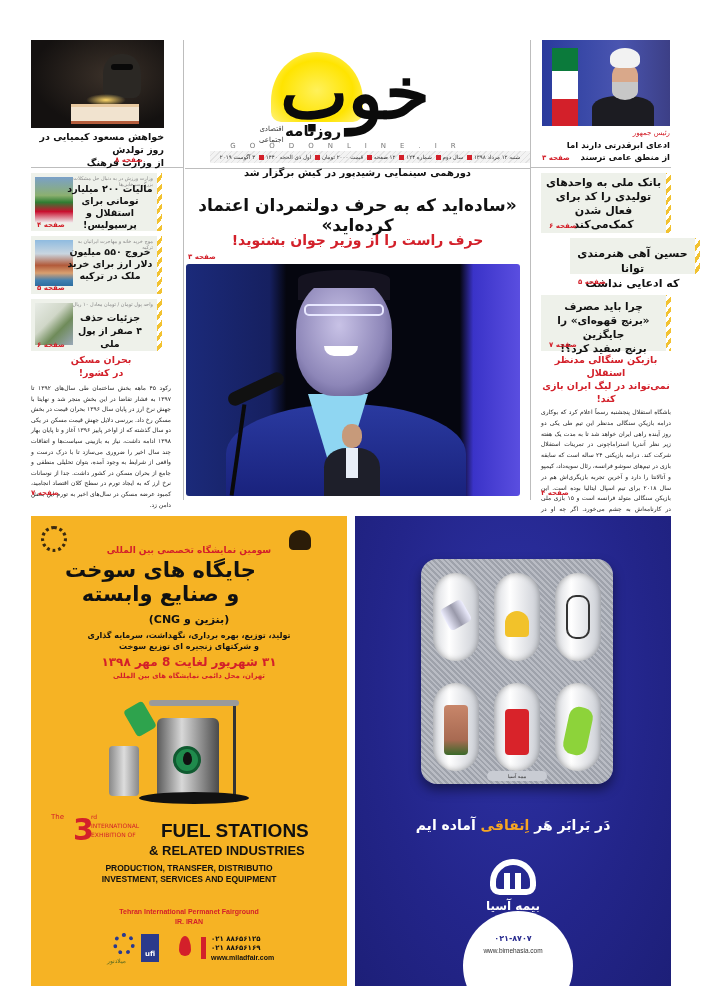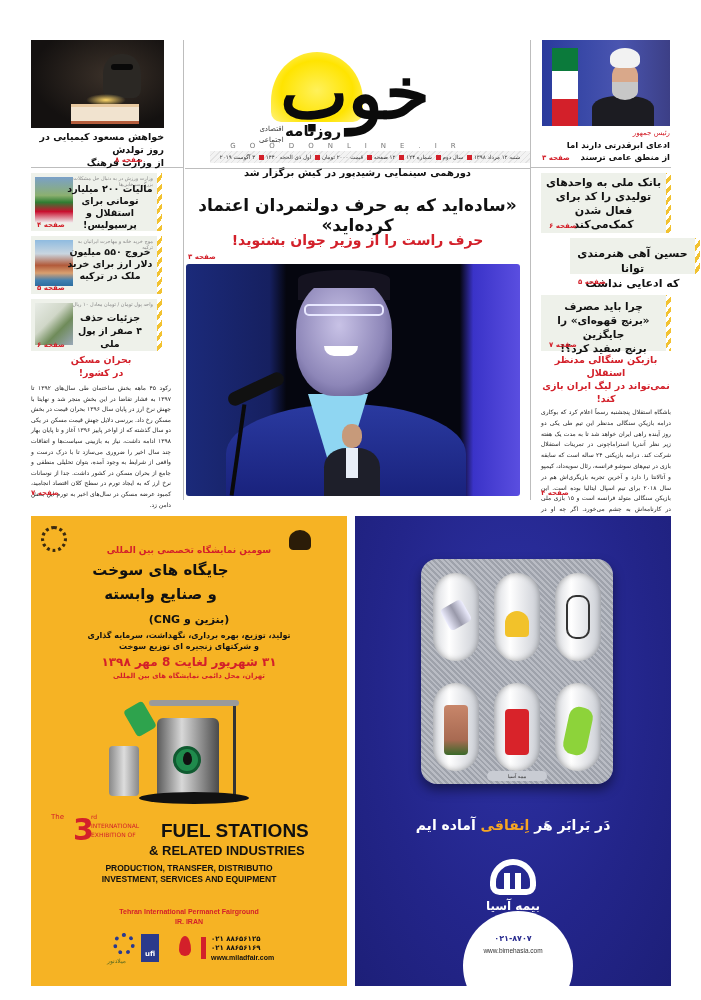--- a/index.html
+++ b/index.html
@@ -242,21 +242,21 @@
   </div>
   <div class="body-text" style="margin-top:4px;font-size:6px;line-height:10.6px;">رکود ۴۵ ماهه بخش ساختمان طی سال‌های ۱۳۹۲ تا ۱۳۹۷ به فشار تقاضا در این بخش منجر شد و نهایتا با جهش نرخ ارز در پایان سال ۱۳۹۶ بحران قیمت در بخش مسکن رخ داد. بررسی دلایل جهش قیمت مسکن در یکی دو سال گذشته که از اواخر پاییز ۱۳۹۶ آغاز و تا پایان بهار ۱۳۹۸ ادامه داشت، نیاز به بازبینی سیاست‌ها و اتفاقات چند سال اخیر را ضروری می‌سازد تا با درک درست و واقعی از شرایط به وجود آمده، بتوان تحلیلی منطقی و جامع از بحران مسکن در کشور داشت. جدا از نوسانات نرخ ارز که به ایجاد تورم در سطح کلان اقتصاد انجامید، کمبود عرضه مسکن در سال‌های اخیر به تورم این بخش دامن زد.</div>
 </div>
 <div class="abs pg" style="left:31px;top:489px;">صفحه ۷</div>
 
 <div class="abs ad-fuel">
   <div class="abs" style="left:10px;top:10px;width:26px;height:26px;border-radius:50%;border:3px dotted #3a2a10;"></div>
   <div class="abs" style="right:36px;top:14px;width:22px;height:20px;background:#2b1c08;border-radius:50% 50% 20% 20%;"></div>
 
   <div class="abs fa-red" style="left:0;top:29px;width:316px;font-size:9px;">سومین نمایشگاه تخصصی بین المللی</div>
-  <div class="abs fa-blk" style="left:0;top:42px;width:259px;font-size:15px;line-height:24px;">
+  <div class="abs fa-blk" style="left:0;top:42px;width:259px;font-size:21px;line-height:24px;">
     <div>جایگاه های سوخت</div>
     <div>و صنایع وابسته</div>
   </div>
   <div class="abs fa-blk" style="left:0;top:97px;width:316px;font-size:11px;">(بنزین و CNG)</div>
   <div class="abs fa-blk" style="left:0;top:114px;width:316px;font-size:8px;line-height:11px;">
     <div>تولید، توزیع، بهره برداری، نگهداشت، سرمایه گذاری</div>
     <div>و شرکتهای زنجیره ای توزیع سوخت</div>
   </div>
   <div class="abs fa-red" style="left:0;top:139px;width:316px;font-size:12px;">۳۱ شهریور لغایت 8 مهر ۱۳۹۸</div>
   <div class="abs fa-red" style="left:0;top:156px;width:316px;font-size:7px;">تهران، محل دائمی نمایشگاه های بین المللی</div>

